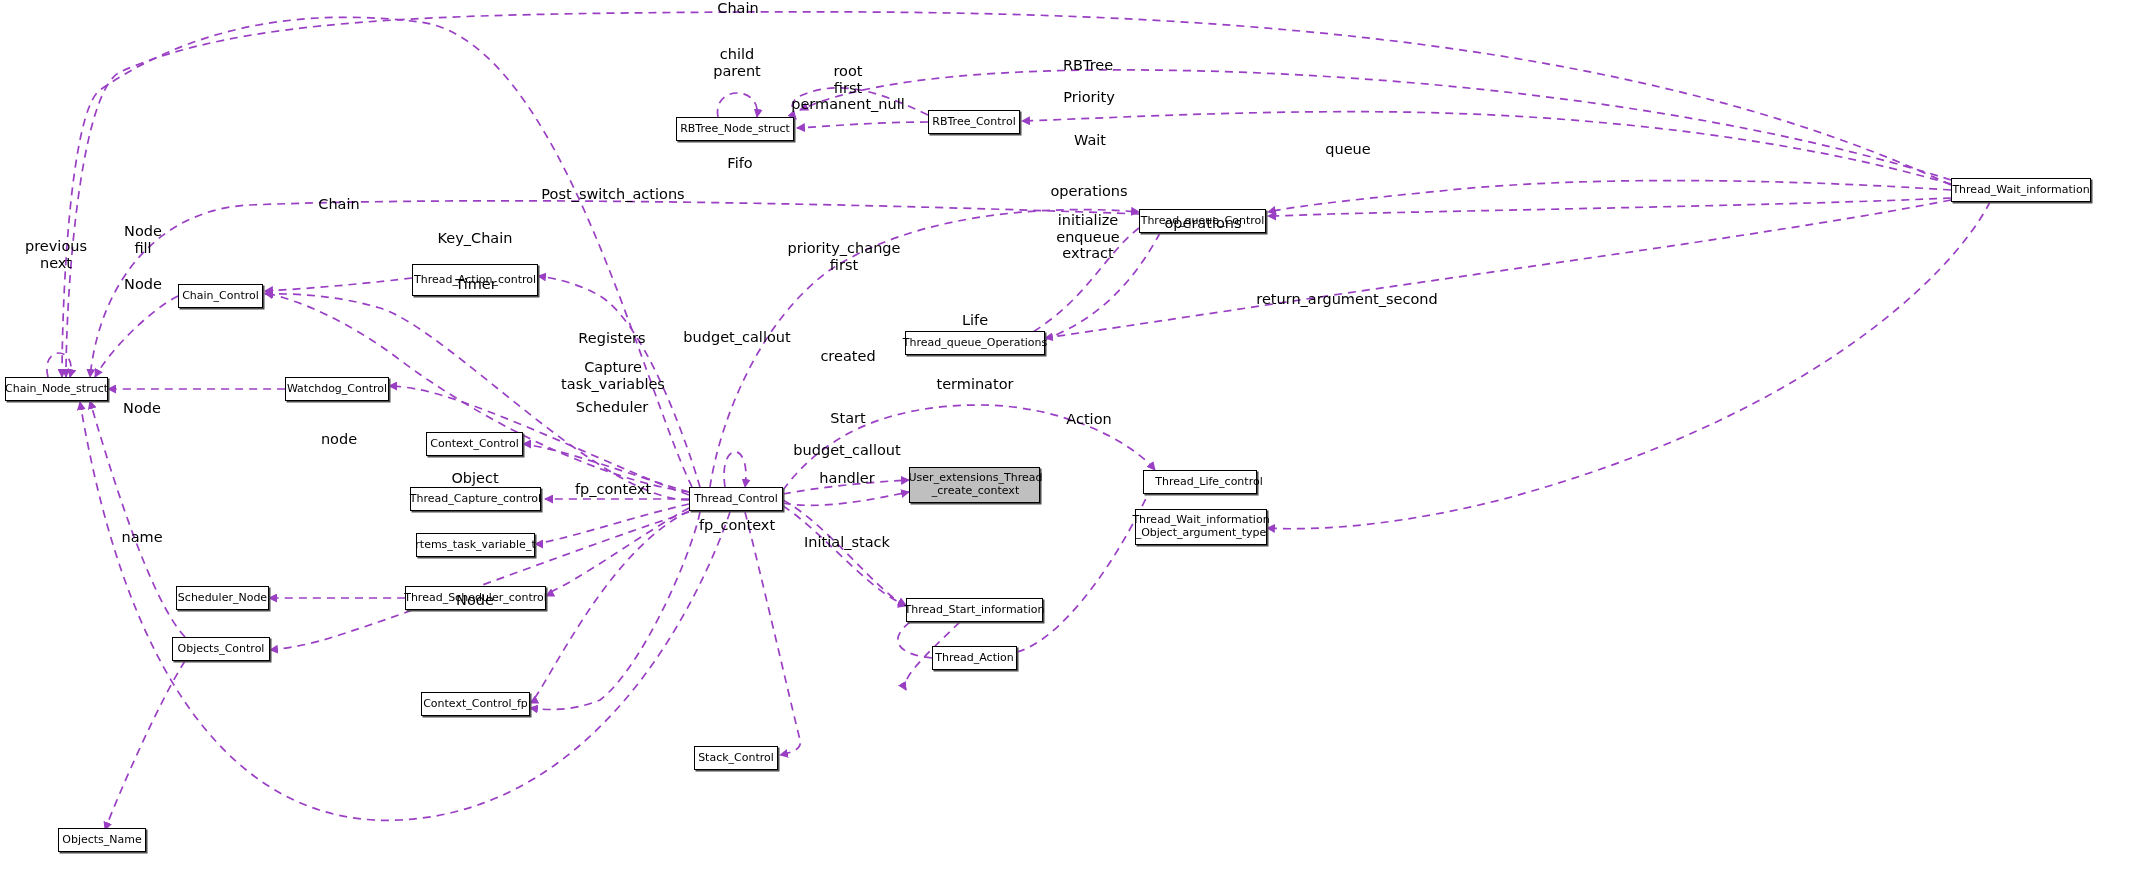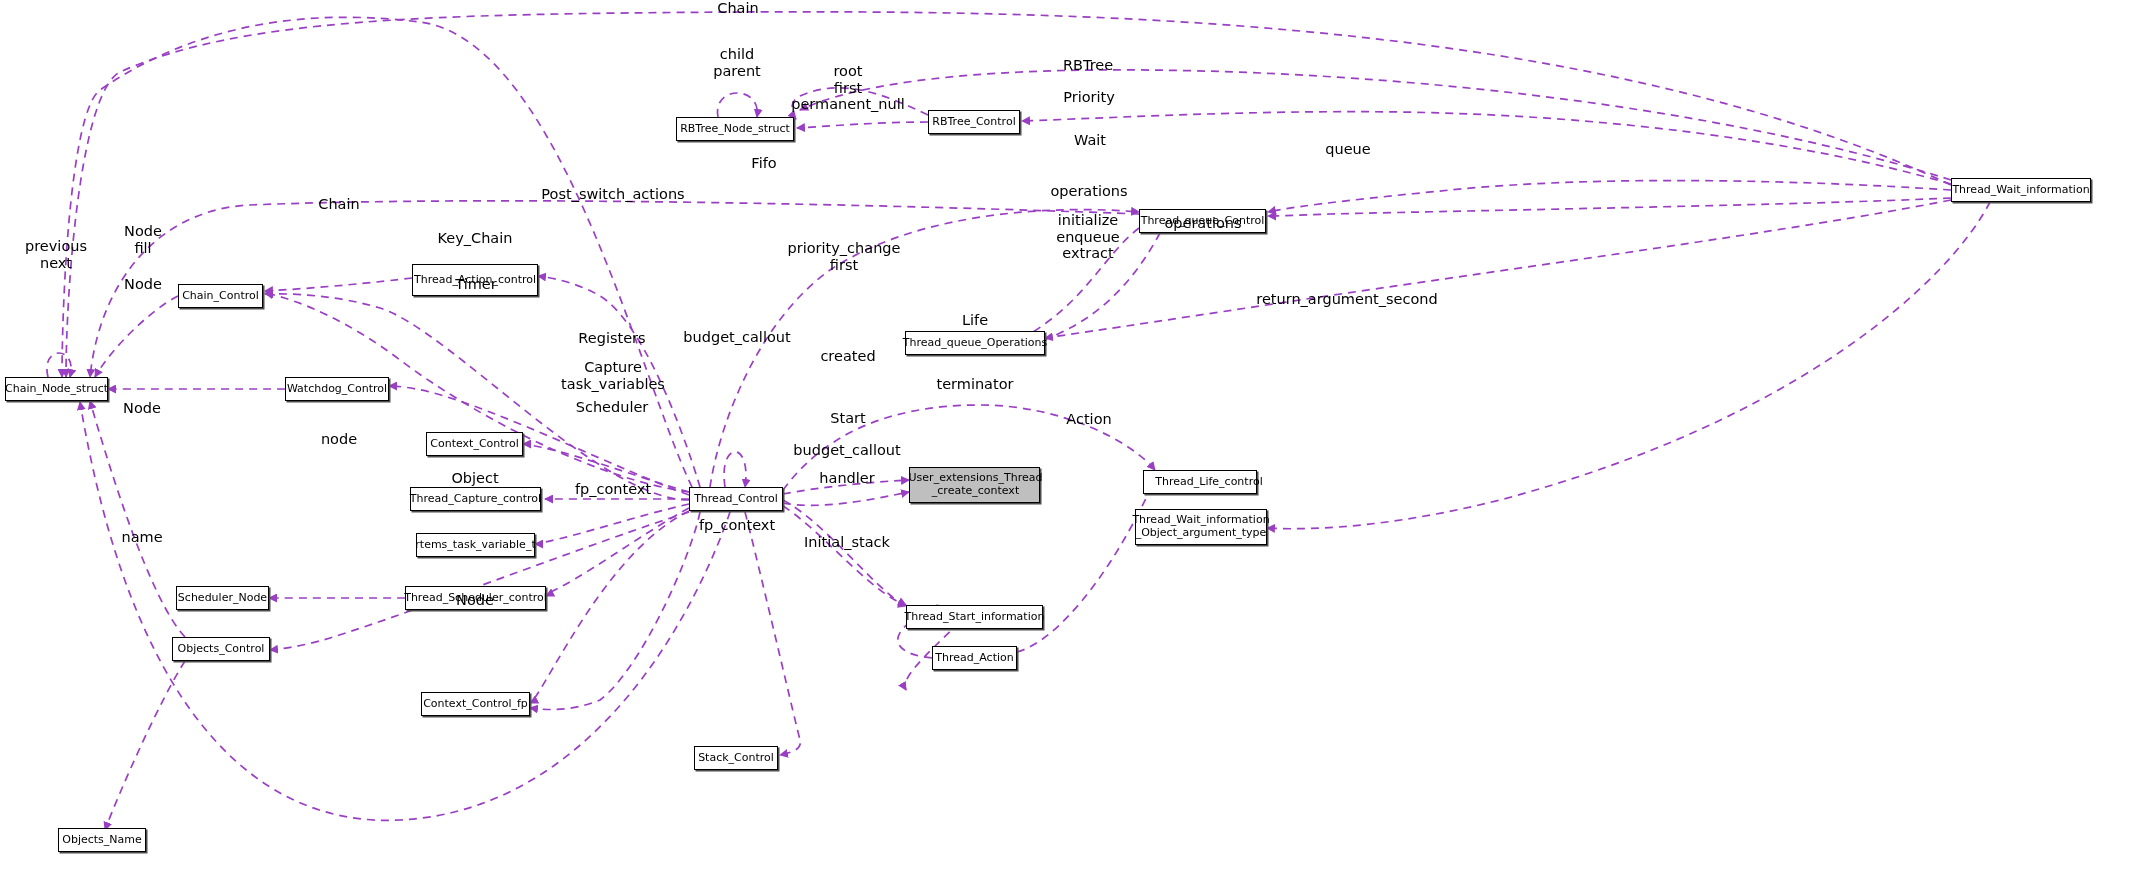--- a/index.html
+++ b/index.html
@@ -88,35 +88,35 @@
       <div class="node" style="left: 689px; top: 487px; width: 94px; height: 24px;">Thread_Control</div>
       <div class="node" style="left: 676px; top: 117px; width: 118px; height: 24px;">RBTree_Node_struct</div>
       <div class="node" style="left: 928px; top: 110px; width: 92px; height: 24px;">RBTree_Control</div>
       <div class="node" style="left: 1139px; top: 209px; width: 127px; height: 24px;">Thread_queue_Control</div>
       <div class="node" style="left: 905px; top: 331px; width: 140px; height: 24px;">Thread_queue_Operations</div>
       <div class="node hl" style="left: 909px; top: 467px; width: 131px; height: 36px; padding-left: 8px;">User_extensions_Thread
 _create_context</div>
       <div class="node" style="left: 1143px; top: 470px; width: 114px; height: 24px; padding-left: 24px;">Thread_Life_control</div>
       <div class="node" style="left: 1135px; top: 509px; width: 132px; height: 36px;">Thread_Wait_information
 _Object_argument_type</div>
-      <div class="node" style="left: 906px; top: 598px; width: 137px; height: 24px; margin-top: 7px;">Thread_Start_information</div>
+      <div class="node" style="left: 906px; top: 598px; width: 137px; height: 24px;">Thread_Start_information</div>
       <div class="node" style="left: 932px; top: 646px; width: 85px; height: 24px;">Thread_Action</div>
       <div class="node" style="left: 1951px; top: 178px; width: 140px; height: 24px;">Thread_Wait_information</div>
     </div>
   <div id="label-layer">
       <div class="elabel" style="left: 738px; top: 0px;">Chain</div>
       <div class="elabel" style="left: 737px; top: 46px;">child
 parent</div>
       <div class="elabel" style="left: 848px; top: 63px;">root
 first
 permanent_null</div>
       <div class="elabel" style="left: 1088px; top: 57px;">RBTree</div>
       <div class="elabel" style="left: 1089px; top: 89px;">Priority</div>
       <div class="elabel" style="left: 1090px; top: 132px;">Wait</div>
-      <div class="elabel" style="left: 764px; top: 155px;">Fifo</div>
+      <div class="elabel" style="left: 740px; top: 155px;">Fifo</div>
       <div class="elabel" style="left: 1348px; top: 141px;">queue</div>
       <div class="elabel" style="left: 1089px; top: 183px;">operations</div>
       <div class="elabel" style="left: 613px; top: 186px;">Post_switch_actions</div>
       <div class="elabel" style="left: 339px; top: 196px;">Chain</div>
       <div class="elabel" style="left: 1203px; top: 215px;">operations</div>
       <div class="elabel" style="left: 1088px; top: 212px;">initialize
 enqueue
 extract</div>
       <div class="elabel" style="left: 475px; top: 230px;">Key_Chain</div>
       <div class="elabel" style="left: 143px; top: 223px;">Node

